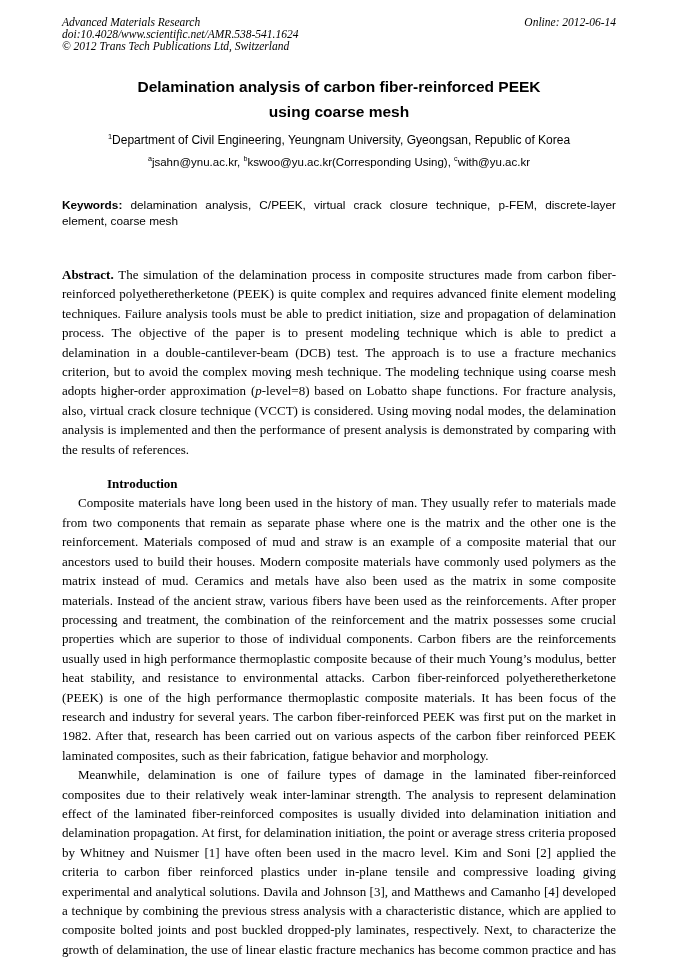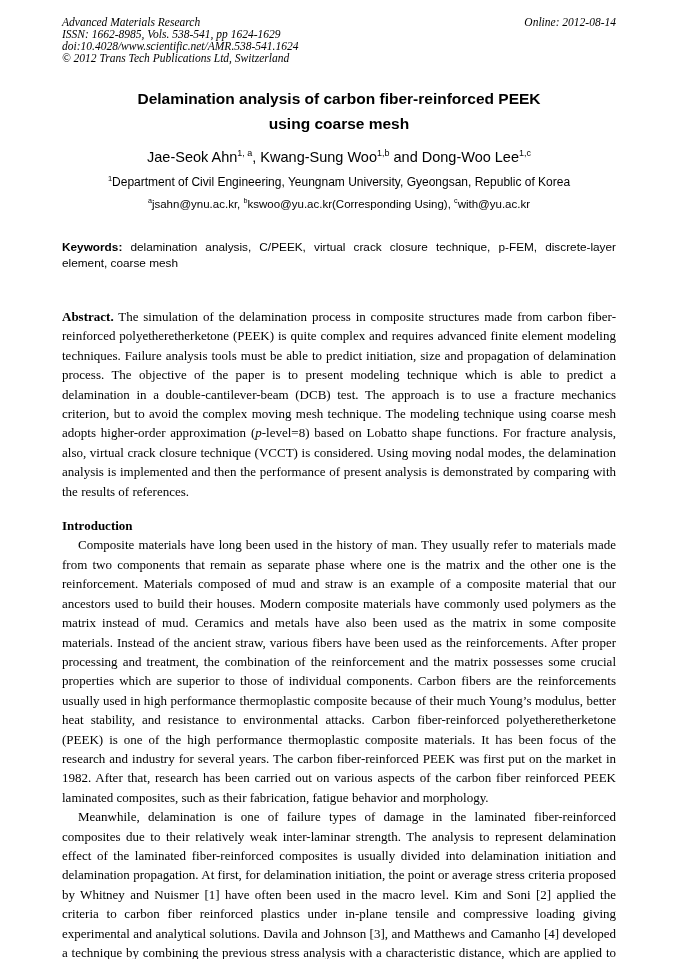--- a/index.html
+++ b/index.html
@@ -84,48 +84,47 @@
     margin-top: 36px;
   }
   .abstract b { font-weight: bold; }
   .abstract i { font-style: italic; }
   .section-heading {
     margin-top: 15px;
     font-family: "Liberation Serif", serif;
     font-weight: bold;
     font-size: 13px;
     line-height: 19.4px;
+    margin-left: 45px;
   }
   .para {
     margin: 0;
     text-indent: 16px;
   }
   .para + .para { margin-top: 0; }
 </style>
 </head>
 <body>
 
 <div class="page">
 
   <div class="pub-header">
     <div class="left">
       <div>Advanced Materials Research</div>
-      <div>ISSN: 1662-8985, Vols. 538-541, pp 1624-1629</div>
       <div>doi:10.4028/www.scientific.net/AMR.538-541.1624</div>
       <div>© 2012 Trans Tech Publications Ltd, Switzerland</div>
     </div>
-    <div class="right">Online: 2012-08-14</div>
+    <div class="right">Online: 2012-06-14</div>
   </div>
 
   <div class="title-block">
     <div>Delamination analysis of carbon fiber-reinforced PEEK</div>
     <div>using coarse mesh</div>
   </div>
 
-  <div class="authors-line"><span>Jae-Seok Ahn</span><sup>1, a</sup><span>, </span><span>Kwang-Sung Woo</span><sup>1,b</sup><span> and </span><span>Dong-Woo Lee</span><sup>1,c</sup></div>
 
   <div class="affil-line"><sup>1</sup><span>Department of Civil Engineering, Yeungnam University, Gyeongsan, Republic of Korea</span></div>
 
   <div class="emails-line"><sup>a</sup><span>jsahn@ynu.ac.kr, </span><sup>b</sup><span>kswoo@yu.ac.kr(Corresponding Using), </span><sup>c</sup><span>with@yu.ac.kr</span></div>
 
   <div class="keywords"><b>Keywords:</b><span> delamination analysis, C/PEEK, virtual crack closure technique, p-FEM, discrete-layer element, coarse mesh</span></div>
 
   <div class="abstract body-text"><b>Abstract.</b><span> The simulation of the delamination process in composite structures made from carbon fiber-reinforced polyetheretherketone (PEEK) is quite complex and requires advanced finite element modeling techniques. Failure analysis tools must be able to predict initiation, size and propagation of delamination process. The objective of the paper is to present modeling technique which is able to predict a delamination in a double-cantilever-beam (DCB) test. The approach is to use a fracture mechanics criterion, but to avoid the complex moving mesh technique. The modeling technique using coarse mesh adopts higher-order approximation (</span><i>p</i><span>-level=8) based on Lobatto shape functions. For fracture analysis, also, virtual crack closure technique (VCCT) is considered. Using moving nodal modes, the delamination analysis is implemented and then the performance of present analysis is demonstrated by comparing with the results of references.</span></div>
 
   <div class="section-heading">Introduction</div>

